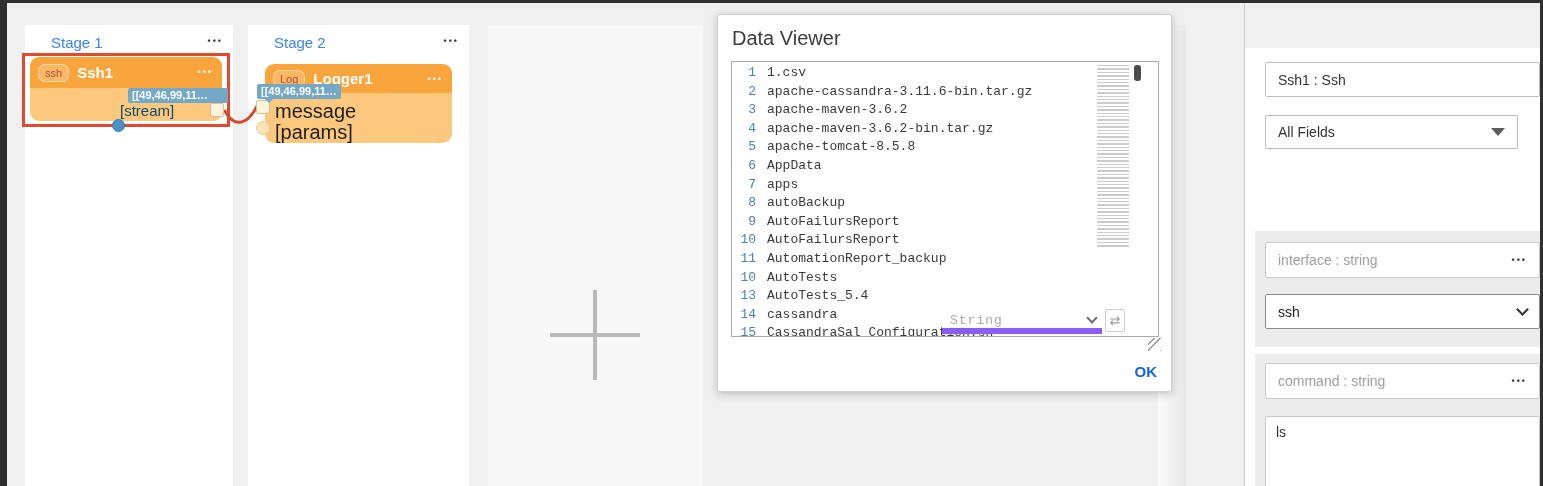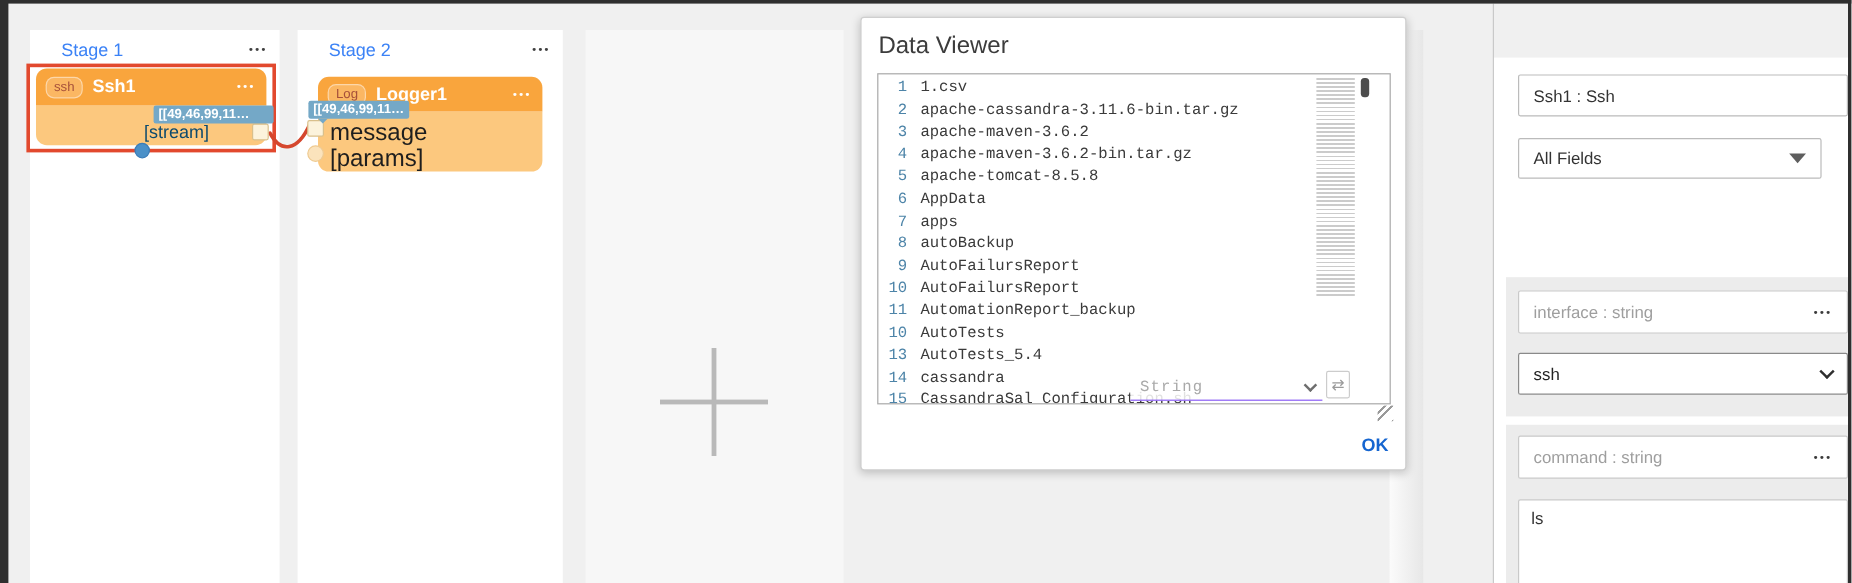--- a/index.html
+++ b/index.html
@@ -77,21 +77,21 @@
   .editor { position:absolute; left:13px; top:46px; width:428px; height:276px; background:#fff;
     border:1px solid #a9a9a9; overflow:hidden; }
   .ed-lines { position:absolute; left:0; top:2px; width:100%; }
   .ed-row { display:flex; height:18.6px; line-height:18.6px; font-family:"Liberation Mono", monospace; font-size:13px; }
   .ed-num { width:24px; text-align:right; color:var(--line_number_blue,#4d84a8); flex:0 0 24px; }
   .ed-txt { padding-left:11px; color:#3a3a3a; white-space:pre; }
   .minimap { position:absolute; left:365px; top:3px; width:32px; height:182px; opacity:.85;
     background:repeating-linear-gradient(180deg,#c2c2c2 0 1.4px,transparent 1.4px 3.4px); }
   .scroll-thumb { position:absolute; left:402px; top:3px; width:7px; height:16px; background:#4c4c4c; border-radius:3px; cursor:pointer; }
   .type-select { position:absolute; left:210px; top:250px; width:160px; height:22px;
-    border-bottom:1px solid #8b5cf6; display:flex; align-items:center; background:rgba(255,255,255,.85); cursor:pointer; }
+    border-bottom:6px solid #8b5cf6; display:flex; align-items:center; background:rgba(255,255,255,.85); cursor:pointer; }
   .type-select-value { font-family:"Liberation Mono", monospace; font-size:13px; letter-spacing:1px;
     color:#a9a9a9; padding-left:8px; flex:1; }
   .chev-sm { width:8px; height:8px; border-right:2px solid #6e6e6e; border-bottom:2px solid #6e6e6e;
     transform:rotate(45deg); margin-right:6px; margin-top:-4px; }
   .swap-btn { position:absolute; left:373px; top:247px; width:20px; height:23px; border:1px solid #ccc;
     border-radius:2px; background:#fff; color:#9a9a9a; font-size:13px; text-align:center; line-height:21px; cursor:pointer; }
   .grip { position:absolute; left:430px; top:323px; width:13px; height:13px;
     background:repeating-linear-gradient(135deg,transparent 0 4px,#9a9a9a 4px 5.5px,transparent 5.5px 8px,#9a9a9a 8px 9.5px,transparent 9.5px 13px); cursor:nwse-resize; }
   .ok-btn { position:absolute; right:14px; top:348px; font-size:15px; font-weight:bold;
     color:var(--ok_blue,#1565d0); cursor:pointer; }

